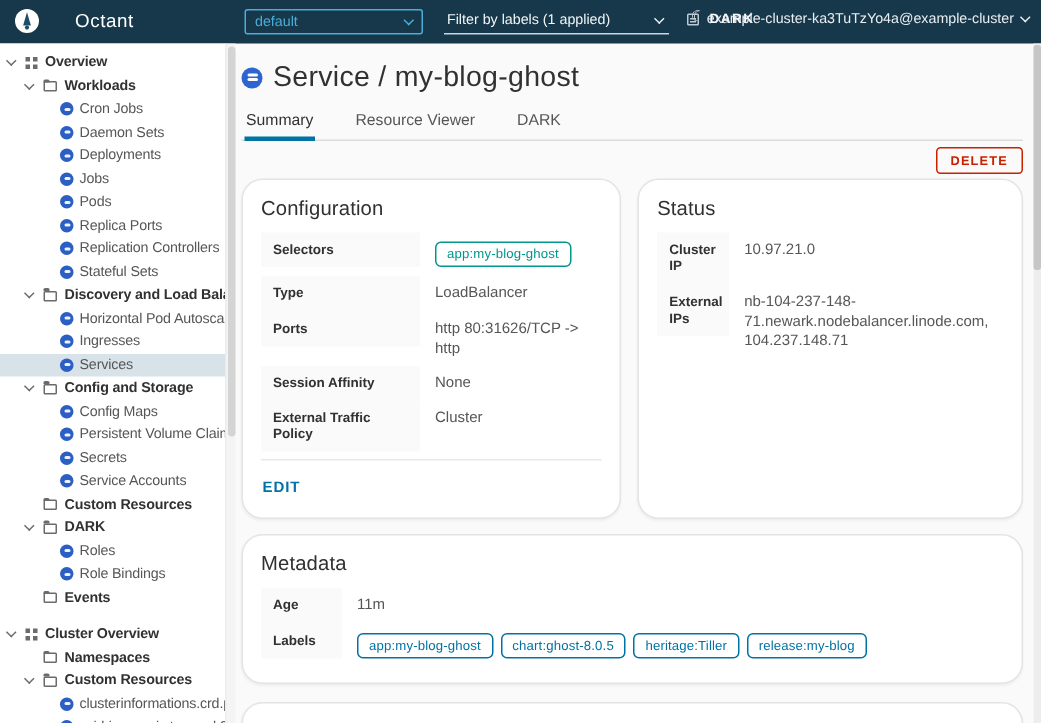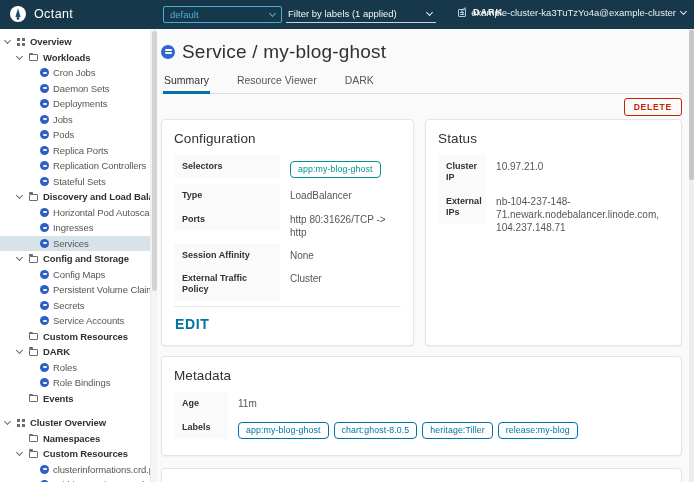--- a/index.html
+++ b/index.html
@@ -9,34 +9,34 @@
     font-family:"Liberation Sans", sans-serif;
     background:#fafafa;
     color:#313131;
   }
 
   
   .header {
     position:absolute; top:0; left:0; right:0; height:29px;
     background:#17374a; display:flex; align-items:center;
   }
-  .logo-wrap { position:absolute; left:10px; top:6px; display:flex; align-items:center; gap:8px; }
+  .logo-wrap { position:absolute; left:10px; top:6px; display:flex; align-items:center; gap:24px; }
   .logo-wrap svg { display:block; }
   .app-title { color:#fff; font-size:12.5px; letter-spacing:.4px; }
   .ns-select {
     position:absolute; left:163px; top:6px; width:119px; height:17px;
     border:1px solid #49afd9; border-radius:2px; display:flex; align-items:center;
     justify-content:space-between; padding:0 6px; cursor:pointer;
   }
   .ns-select .ns-val { color:#49afd9; font-size:9.5px; }
   .chev { width:5px; height:5px; border-right:1.3px solid #49afd9; border-bottom:1.3px solid #49afd9;
           transform:rotate(45deg); margin-top:-2px; }
   .chev.white { border-color:#e6edf2; }
   .filter-box {
-    position:absolute; left:286px; top:6px; width:150px; height:17px;
+    position:absolute; left:296px; top:6px; width:150px; height:17px;
     border-bottom:1px solid #c9d6de; display:flex; align-items:center; justify-content:space-between;
     padding:0 4px 2px 2px;
   }
   .filter-box .flt-val { color:#f2f6f8; font-size:9.5px; }
   .theme-toggle { position:absolute; left:460px; top:7px; display:flex; align-items:center; gap:4px; cursor:pointer; }
   .moon-icon { color:#fff; font-size:10px; line-height:10px; transform:rotate(15deg); }
   .theme-label { color:#fff; font-size:9px; font-weight:700; letter-spacing:1px; }
   .cluster-sel { position:absolute; right:8px; top:7px; display:flex; align-items:center; gap:5px; cursor:pointer; }
   .cluster-icon { width:8px; height:8px; border:1px solid #b9cbd6; border-radius:1px; position:relative; }
   .cluster-icon::after { content:''; position:absolute; left:1px; top:2px; width:4px; height:1px; background:#b9cbd6; box-shadow:0 2px #b9cbd6; }
@@ -82,35 +82,35 @@
   .tabs { margin-top:9px; display:flex; gap:26px; border-bottom:1px solid #dcdcdc; padding:0 2px; }
   .tab { font-size:10.5px; color:#565656; padding:2px 1px 5px; border-bottom:3px solid transparent; margin-bottom:-1px; cursor:pointer; }
   .tab.active { color:#313131; border-bottom-color:#0072a3; }
   .toolbar { height:25px; position:relative; }
   .delete-btn {
     position:absolute; right:0px; top:4px; background:transparent; border:1px solid #c92100; border-radius:3px;
     color:#c92100; font-size:8.5px; font-weight:700; letter-spacing:.8px; padding:3px 9px; cursor:pointer;
     font-family:"Liberation Sans", sans-serif;
   }
 
-  .card { background:#fff; border:1px solid #e4e4e4; border-radius:4px; box-shadow:0 1px 2px rgba(0,0,0,.05); padding:9px 12px 10px; }
+  .card { background:#fff; border:1px solid #e4e4e4; border-radius:14px; box-shadow:0 1px 2px rgba(0,0,0,.05); padding:9px 12px 10px; }
   .card h2 { font-size:13.5px; font-weight:400; color:#313131; margin:2px 0 9px; letter-spacing:.1px; }
   .cards-row { display:grid; grid-template-columns:1fr 1fr; gap:11px; align-items:stretch; }
 
   .kv .row { display:flex; align-items:flex-start; }
   .kv .lab { background:#fafafa; font-size:9px; font-weight:700; color:#313131; padding:6px 8px; flex:none; line-height:1.25; }
   .kv .val { font-size:10px; color:#565656; padding:5px 10px; flex:1; line-height:1.3; }
   .kv.cfg .lab { width:106px; }
   .kv.sts .lab { width:48px; }
   .kv.meta .lab { width:54px; }
   .val .tag { display:inline-block; border:1px solid #0072a3; color:#0072a3; background:#fff; border-radius:4px;
               font-size:8.8px; padding:2px 7px; margin:1px 5px 1px 0; letter-spacing:.1px; cursor:pointer; }
   .val .tag.teal { border-color:#00968b; color:#00968b; }
   .edit-row { border-top:1px solid #e8e8e8; margin-top:5px; padding:8px 1px 2px; }
-  .edit-link { color:#0072a3; font-size:14px; font-weight:700; letter-spacing:.6px; text-decoration:none; cursor:pointer; }
+  .edit-link { color:#0072a3; font-size:10px; font-weight:700; letter-spacing:.6px; text-decoration:none; cursor:pointer; }
 
   .meta-card { margin-top:10px; }
   .ep-card { margin-top:12px; }
 </style>
 </head>
 <body>
 
 <div class="header">
   <div class="logo-wrap">
     <span>

